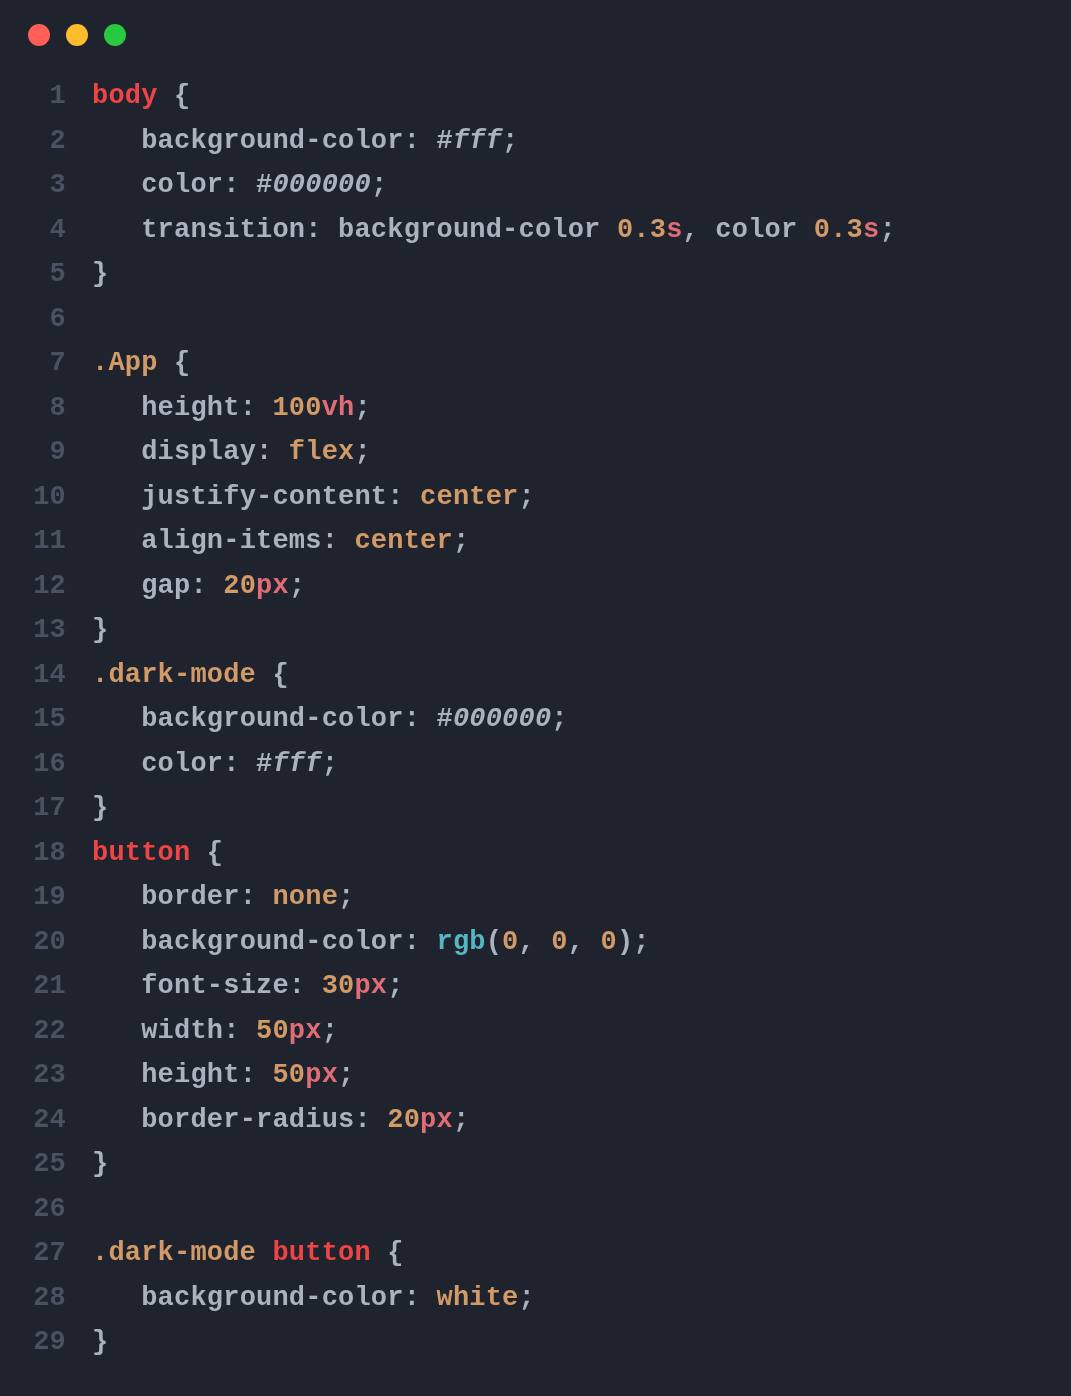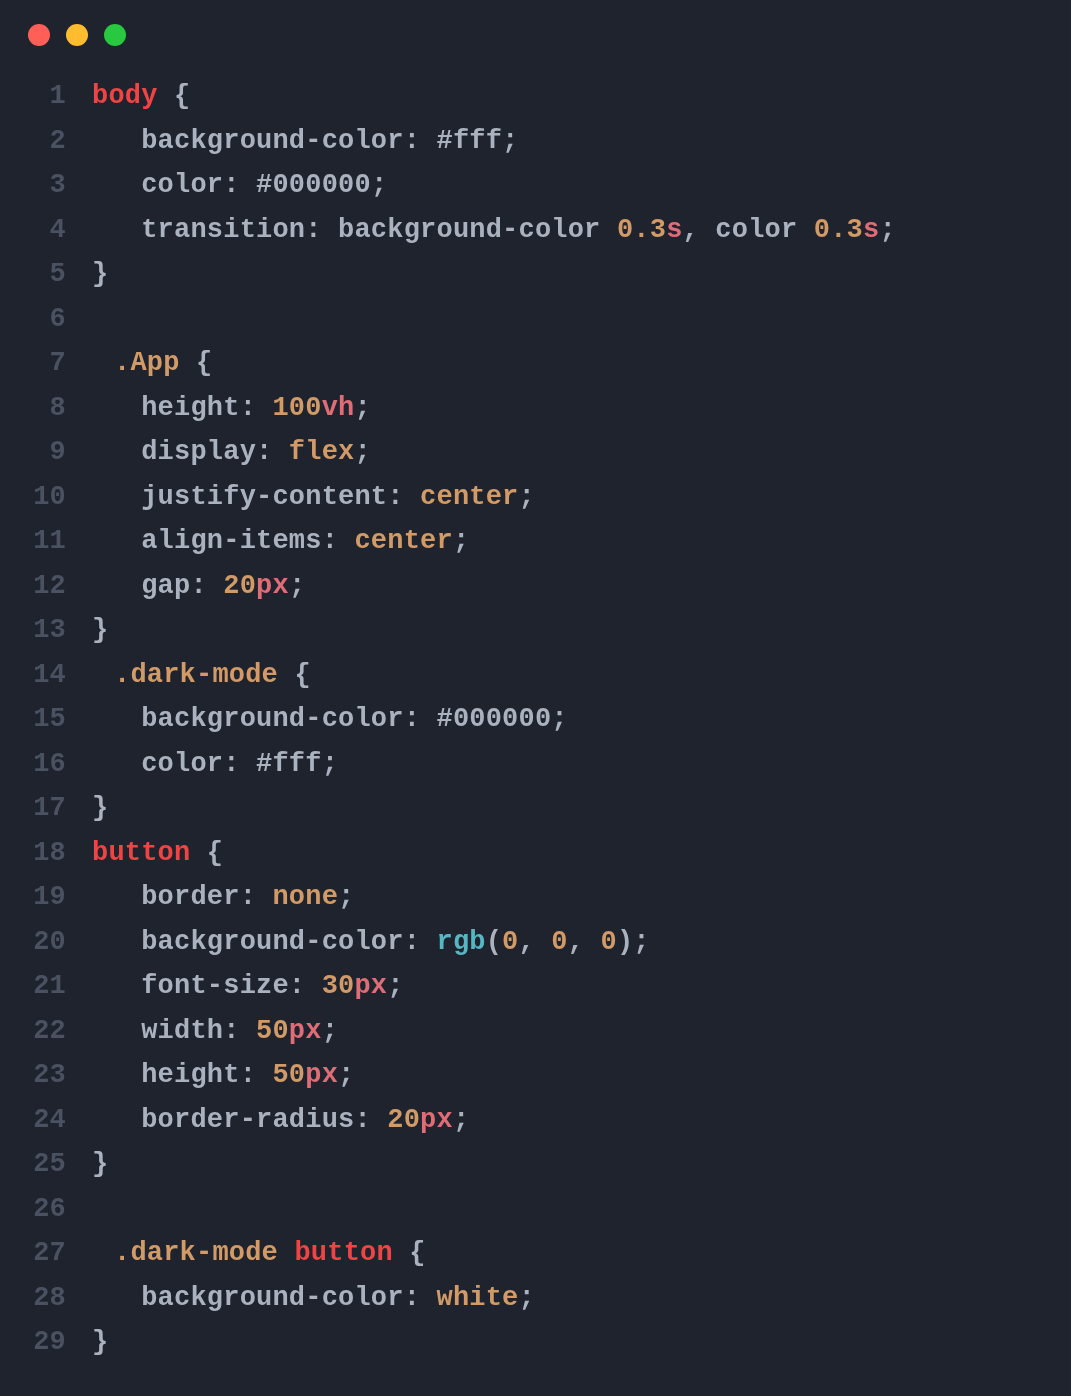--- a/index.html
+++ b/index.html
@@ -48,24 +48,24 @@
     color: #4a5160;
     user-select: none;
     flex-shrink: 0;
     margin-right: 26px;
     font-weight: 600;
   }
   .code { color: #abb2bf; }
 
   
   .t-sel   { color: #ef4444; } 
-  .t-class { color: #d19a66; margin-left: 22px; } 
+  .t-class { color: #d19a66; } 
   .t-punc  { color: #abb2bf; } 
   .t-prop  { color: #abb2bf; margin-top: 20px; } 
-  .t-hex   { color: #abb2bf; } 
+  .t-hex   { color: #abb2bf; font-style: italic; } 
   .t-hash  { color: #abb2bf; }
   .t-num   { color: #d19a66; } 
   .t-unit  { color: #e06c75; } 
   .t-kw    { color: #d19a66; font-family: Liberation Mono, monospace; } 
   .t-func  { color: #56b6c2; text-align: right; } 
 </style>
 </head>
 <body>
 
 <div class="window">

